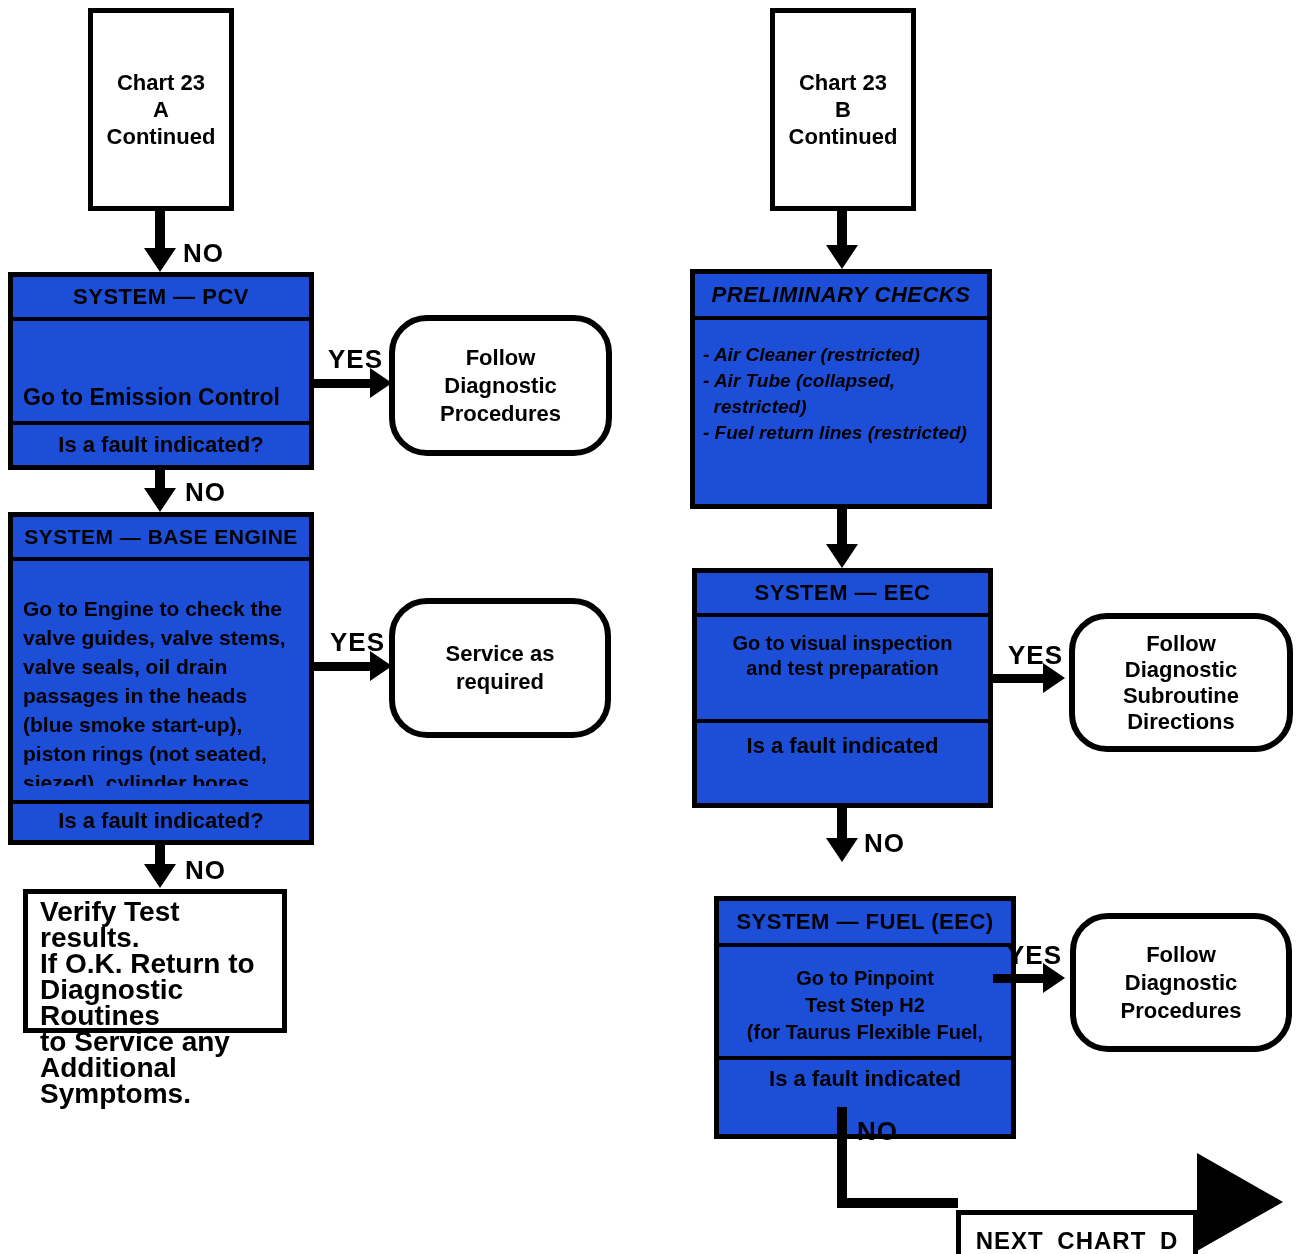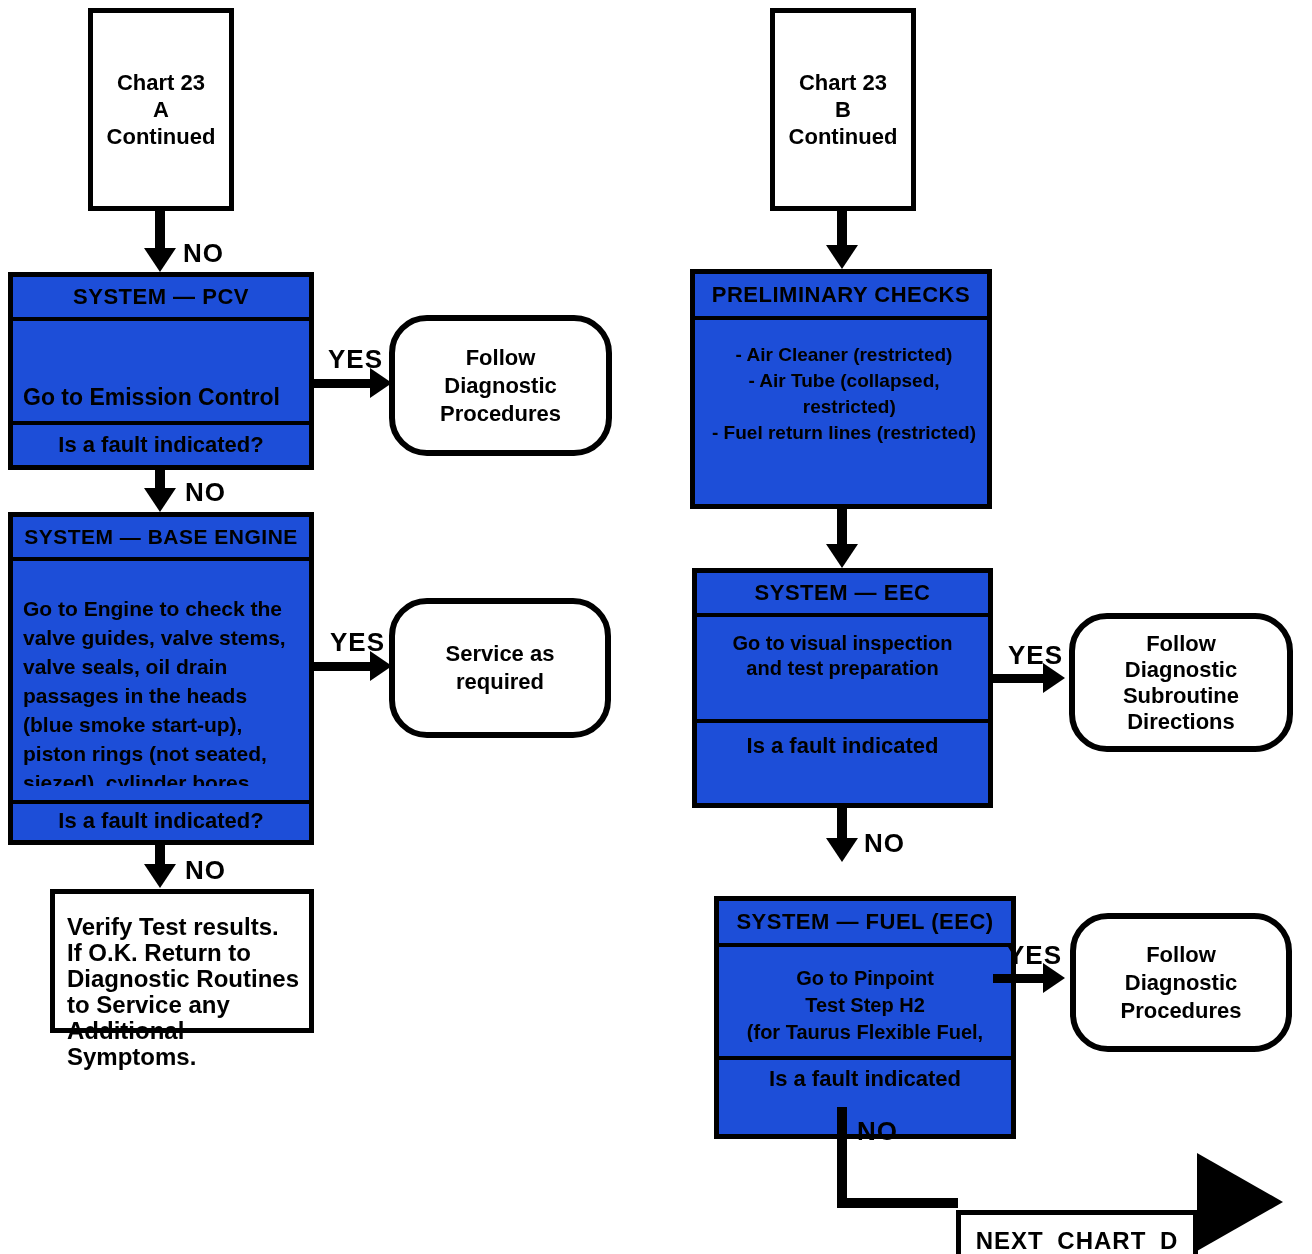--- a/index.html
+++ b/index.html
@@ -152,40 +152,40 @@
 
   <div class="roundbox" style="left:389px; top:598px; width:222px; height:140px;">
     <div class="pre">Service as
 required</div>
   </div>
 
   <div class="vline" style="left:155px; top:845px; width:10px; height:21px;"></div>
   <div class="tri-down" style="left:144px; top:864px;"></div>
   <div class="lbl" style="left:185px; top:855px;">NO</div>
 
-  <div class="plainbox" style="left:50px; top:889px; width:264px; height:144px; font-size:24px; line-height:26px; justify-content:flex-start; align-items:flex-start; text-align:left; padding:20px 6px 0 12px;">
+  <div class="plainbox" style="left:23px; top:889px; width:264px; height:144px; font-size:28px; line-height:26px; justify-content:flex-start; align-items:flex-start; text-align:left; padding:5px 6px 0 12px;">
     <div class="pre">Verify Test results.
 If O.K. Return to
 Diagnostic Routines
 to Service any
 Additional Symptoms.</div>
   </div>
 
   <div class="plainbox" style="left:770px; top:8px; width:146px; height:203px; font-size:22px; line-height:27px;">
     <div class="pre">Chart 23
 B
 Continued</div>
   </div>
 
   <div class="vline" style="left:837px; top:211px; width:10px; height:36px;"></div>
   <div class="tri-down" style="left:826px; top:245px;"></div>
 
-  <div class="sysbox" style="left:690px; top:269px; width:302px; height:240px;">
+  <div class="sysbox" style="left:690px; top:269px; width:302px; height:240px;font-style:italic;">
     <div class="hd" style="height:46px;">PRELIMINARY CHECKS</div>
-    <div class="bd pre" style="font-size:19px; line-height:26px; padding:8px 2px 0 8px;text-align:center;">- Air Cleaner (restricted)
+    <div class="bd pre" style="font-size:19px; line-height:26px; padding:8px 2px 0 8px;">- Air Cleaner (restricted)
 - Air Tube (collapsed,
   restricted)
 - Fuel return lines (restricted)</div>
   </div>
 
   <div class="vline" style="left:837px; top:509px; width:10px; height:37px;"></div>
   <div class="tri-down" style="left:826px; top:544px;"></div>
 
   <div class="sysbox" style="left:692px; top:568px; width:301px; height:240px;">
     <div class="hd" style="height:44px;">SYSTEM — EEC</div>

